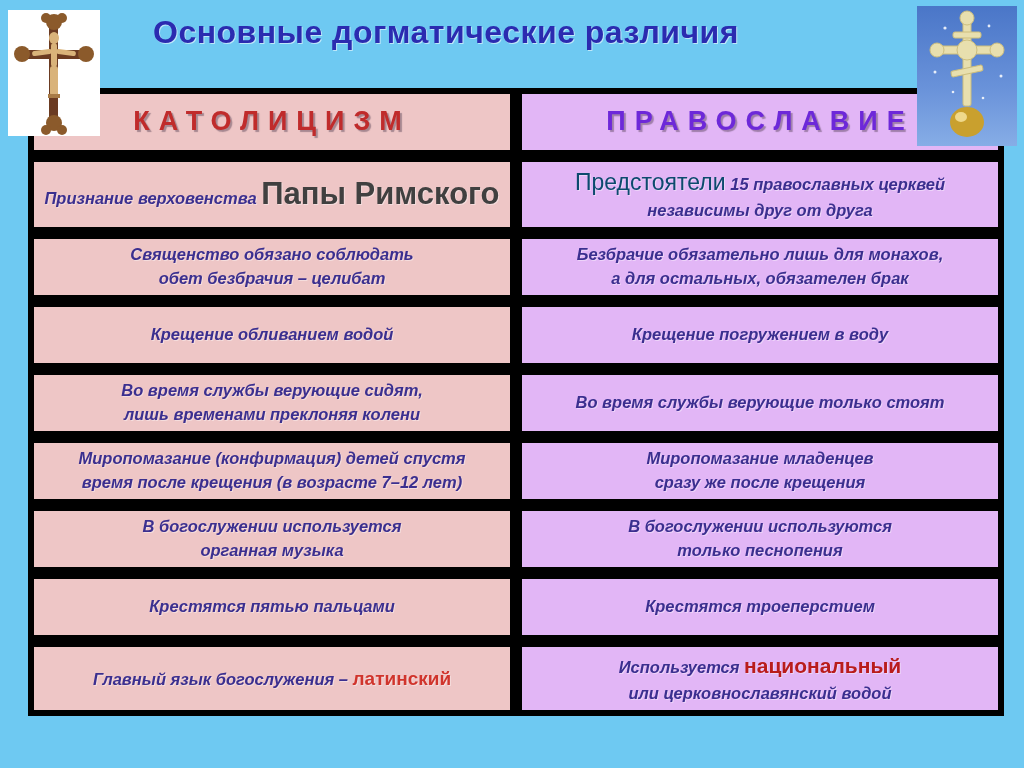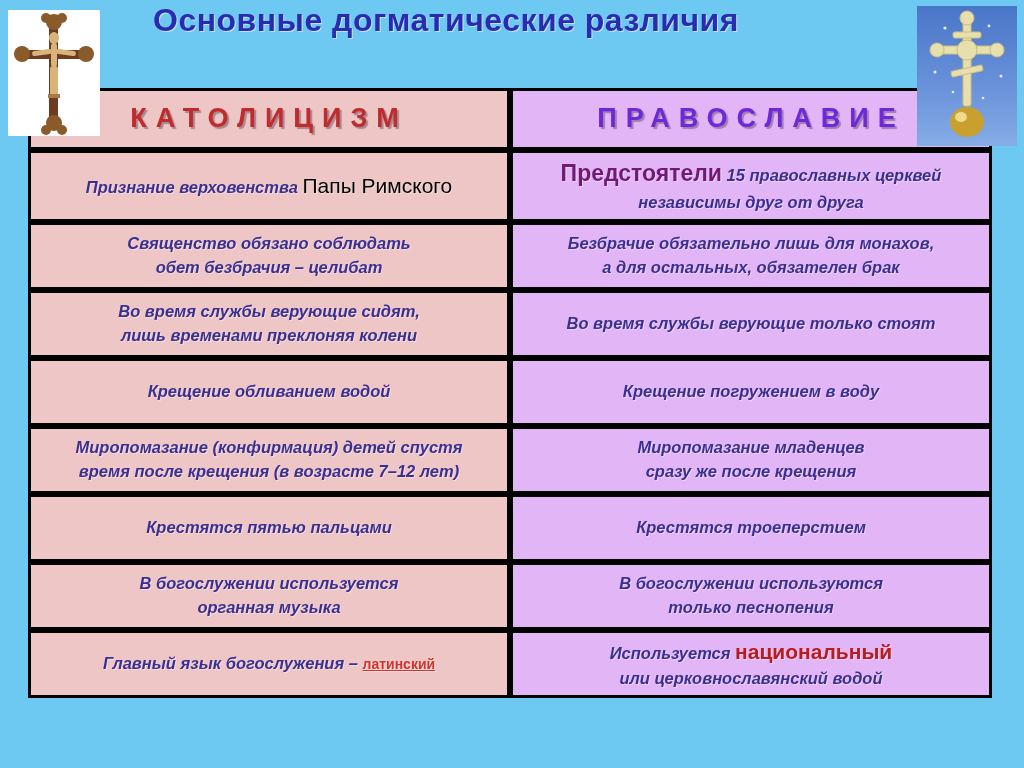--- a/index.html
+++ b/index.html
@@ -21,21 +21,21 @@
     position: absolute;
     left: 0;
     top: 0;
     width: 1024px;
     height: 88px;
     background: #6ec9f2;
   }
   .page-title {
     position: absolute;
     left: 0;
-    top: 2px;
+    top: 14px;
     width: 892px;
     text-align: center;
     font-size: 32px;
     font-weight: bold;
     color: #2b2bb0;
     letter-spacing: 0.5px;
     text-shadow: 1px 1px 0 rgba(255,255,255,0.55);
   }
 
   
@@ -69,21 +69,21 @@
     width: 952px;
     height: 680px;
   }
   .cmp-table {
     width: 952px;
     border-collapse: separate;
     border-spacing: 0;
     table-layout: fixed;
   }
   .cmp-table td, .cmp-table th {
-    border: 3px solid #000000;
+    border: 6px solid #000000;
     padding: 4px 8px;
     text-align: center;
     vertical-align: middle;
     font-style: italic;
     font-weight: bold;
     font-size: 16.5px;
     line-height: 1.45;
     color: #3b2f8f;
     text-shadow: 1px 1px 0 rgba(255,255,255,0.4);
   }
@@ -100,37 +100,36 @@
     font-size: 27px;
     letter-spacing: 9px;
     text-shadow: 2px 2px 1px rgba(80,60,80,0.45);
   }
   .hdr-cath { color: #c02b2b; }
   .hdr-orth { color: #6d28d9; }
 
   
   .em-red {
     font-style: normal;
+    font-weight: bold;
+    font-size: 31px;
+    color: #404040;
+    letter-spacing: 0;
+  }
+  .em-red-bold {
+    font-style: normal;
+    font-weight: bold;
+    font-size: 19px;
+    color: #d0342c;
+  }
+  .em-purple-big {
+    font-style: normal;
     font-weight: normal;
-    font-size: 21px;
-    color: #000000;
-    letter-spacing: 0;
-  }
-  .em-red-bold {
-    font-style: normal;
-    font-weight: bold;
-    font-size: 14px;
-    color: #d0342c;
-    text-decoration: underline;
-  }
-  .em-purple-big {
-    font-style: normal;
-    font-weight: bold;
     font-size: 23px;
-    color: #701a75;
+    color: #0c4a6e;
   }
   .em-magenta {
     font-style: normal;
     font-weight: bold;
     font-size: 21px;
     color: #b91c1c;
   }
 
   .r-tall  { height: 72px; }
   .r-std   { height: 68px; }
@@ -238,65 +237,65 @@
             <span class="nowrap-line">обет безбрачия – целибат</span>
           </td>
           <td class="col-orth">
             <span class="nowrap-line">Безбрачие обязательно лишь для монахов,</span>
             <span class="nowrap-line">а для остальных, обязателен брак</span>
           </td>
         </tr>
 
         <tr class="r-std">
           <td class="col-cath">
+            <span class="nowrap-line">Крещение обливанием водой</span>
+          </td>
+          <td class="col-orth">
+            <span class="nowrap-line">Крещение погружением в воду</span>
+          </td>
+        </tr>
+
+        <tr class="r-std">
+          <td class="col-cath">
             <span class="nowrap-line">Во время службы верующие сидят,</span>
             <span class="nowrap-line">лишь временами преклоняя колени</span>
           </td>
           <td class="col-orth">
             <span class="nowrap-line">Во время службы верующие только стоят</span>
           </td>
         </tr>
 
         <tr class="r-std">
           <td class="col-cath">
-            <span class="nowrap-line">Крещение обливанием водой</span>
-          </td>
-          <td class="col-orth">
-            <span class="nowrap-line">Крещение погружением в воду</span>
-          </td>
-        </tr>
-
-        <tr class="r-std">
-          <td class="col-cath">
             <span class="nowrap-line">Миропомазание (конфирмация) детей спустя</span>
             <span class="nowrap-line">время после крещения (в возрасте 7–12 лет)</span>
           </td>
           <td class="col-orth">
             <span class="nowrap-line">Миропомазание младенцев</span>
             <span class="nowrap-line">сразу же после крещения</span>
           </td>
         </tr>
 
         <tr class="r-std">
           <td class="col-cath">
-            <span class="nowrap-line">Крестятся пятью пальцами</span>
-          </td>
-          <td class="col-orth">
-            <span class="nowrap-line">Крестятся троеперстием</span>
-          </td>
-        </tr>
-
-        <tr class="r-std">
-          <td class="col-cath">
             <span class="nowrap-line">В богослужении используется</span>
             <span class="nowrap-line">органная музыка</span>
           </td>
           <td class="col-orth">
             <span class="nowrap-line">В богослужении используются</span>
             <span class="nowrap-line">только песнопения</span>
+          </td>
+        </tr>
+
+        <tr class="r-std">
+          <td class="col-cath">
+            <span class="nowrap-line">Крестятся пятью пальцами</span>
+          </td>
+          <td class="col-orth">
+            <span class="nowrap-line">Крестятся троеперстием</span>
           </td>
         </tr>
 
         <tr class="r-std">
           <td class="col-cath">
             <span class="nowrap-line"><span>Главный язык богослужения – </span><span class="em-red-bold">латинский</span></span>
           </td>
           <td class="col-orth">
             <span class="nowrap-line"><span>Используется </span><span class="em-magenta">национальный</span></span>
             <span class="nowrap-line">или церковнославянский водой</span>

